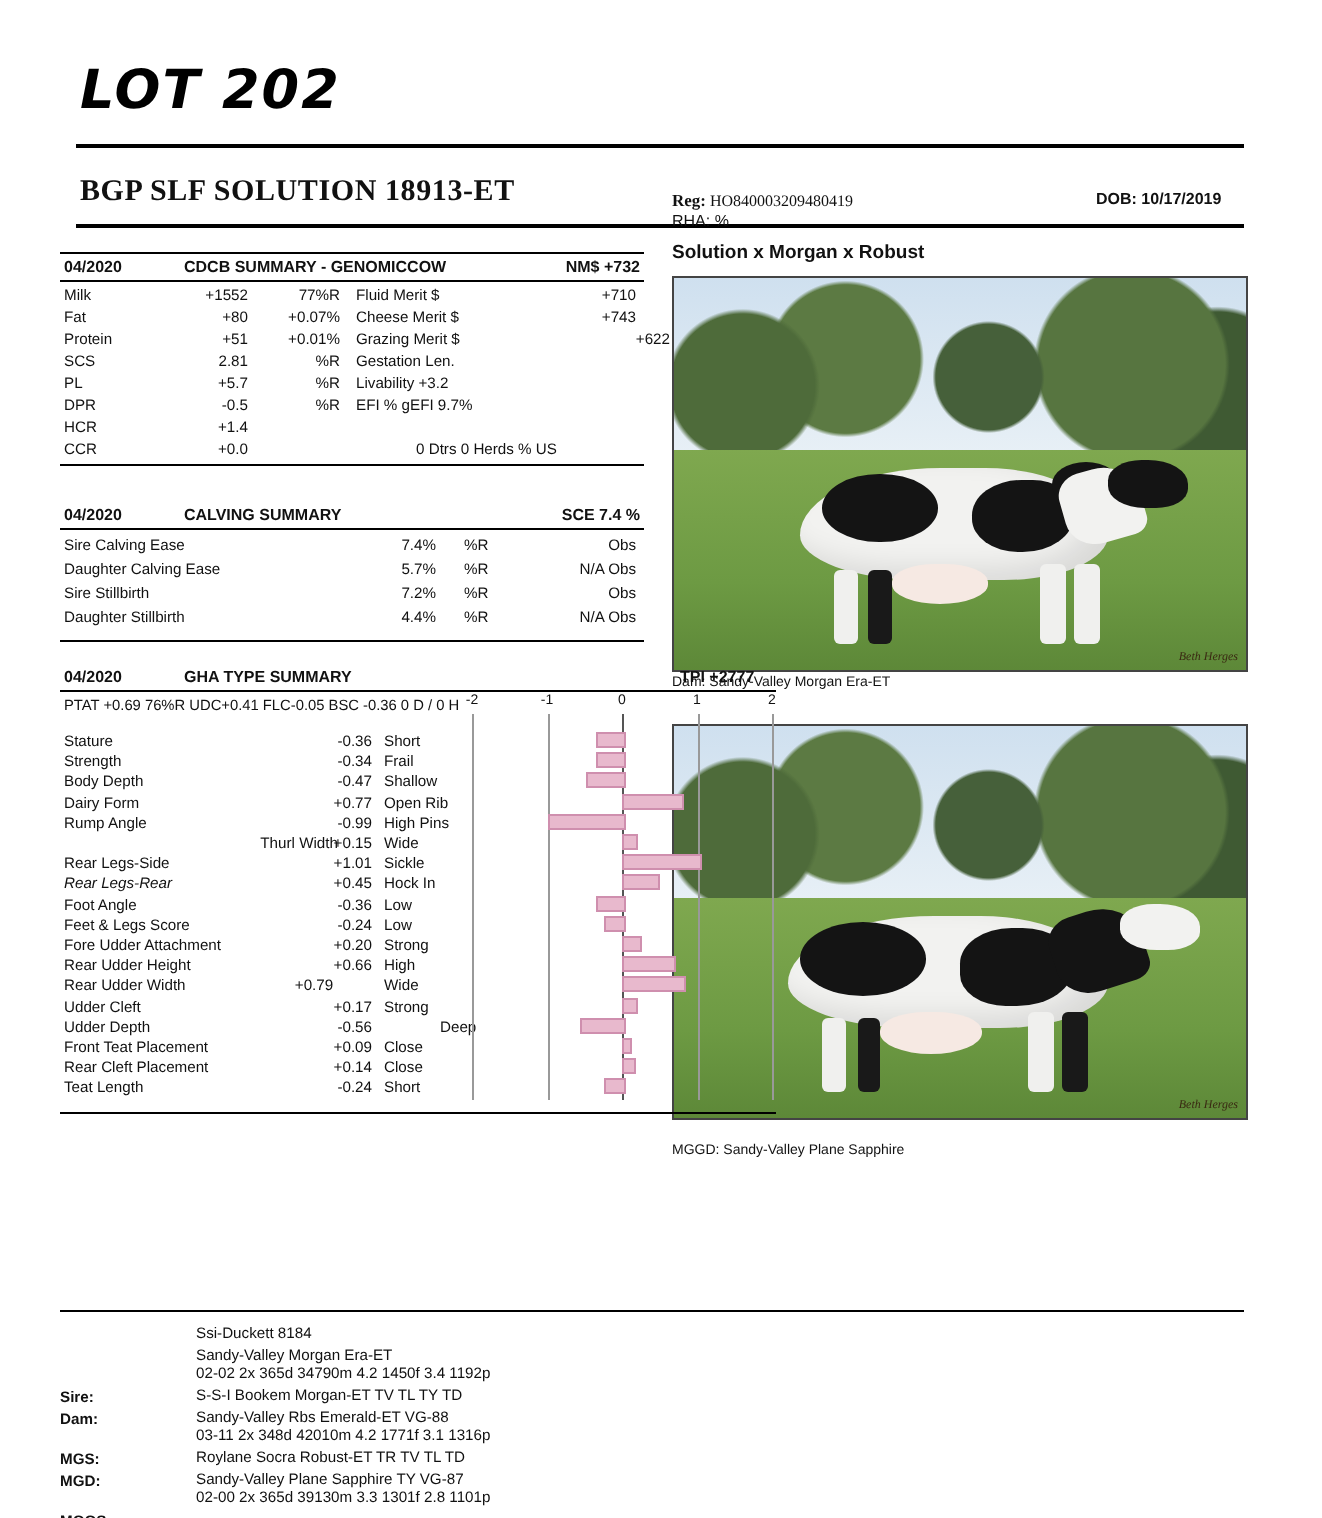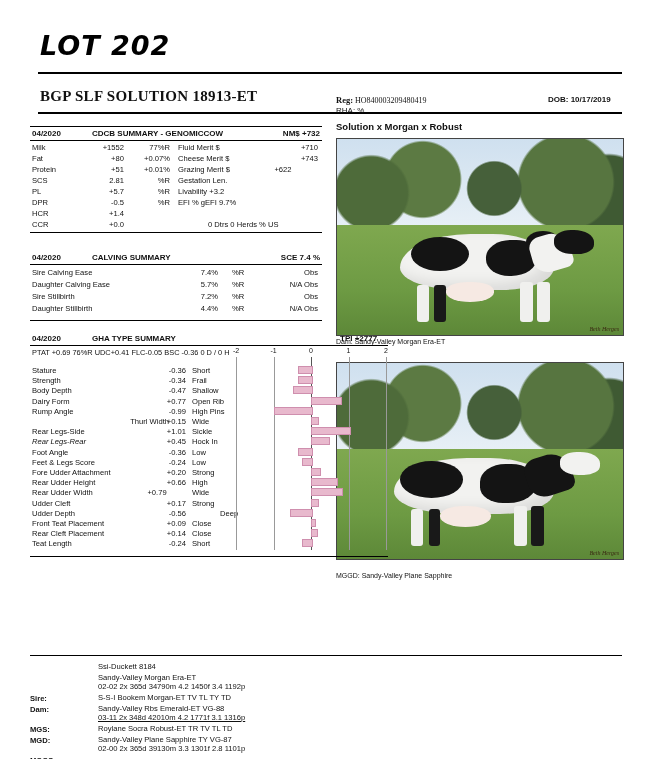--- a/index.html
+++ b/index.html
@@ -191,21 +191,21 @@
       <span style="position:absolute;left:50px;width:42px;text-align:right;display:inline-block;">+80</span>
       <span style="position:absolute;left:98px;width:40px;text-align:right;display:inline-block;">+0.07%</span>
       <span style="position:absolute;left:146px;">Cheese Merit $</span>
       <span style="position:absolute;left:240px;width:46px;text-align:right;display:inline-block;">+743</span>
     </div>
     <div class="row" style="left:2px;top:22px;">
       <span style="position:absolute;left:0;width:50px;">Protein</span>
       <span style="position:absolute;left:50px;width:42px;text-align:right;display:inline-block;">+51</span>
       <span style="position:absolute;left:98px;width:40px;text-align:right;display:inline-block;">+0.01%</span>
       <span style="position:absolute;left:146px;">Grazing Merit $</span>
-      <span style="position:absolute;left:228px;width:46px;text-align:center;display:inline-block;">+622</span>
+      <span style="position:absolute;left:257px;width:46px;text-align:right;display:inline-block;">+622</span>
     </div>
     <div class="row" style="left:2px;top:33px;">
       <span style="position:absolute;left:0;width:50px;">SCS</span>
       <span style="position:absolute;left:50px;width:42px;text-align:right;display:inline-block;">2.81</span>
       <span style="position:absolute;left:98px;width:40px;text-align:right;display:inline-block;">%R</span>
       <span style="position:absolute;left:146px;">Gestation Len.</span>
     </div>
     <div class="row" style="left:2px;top:44px;">
       <span style="position:absolute;left:0;width:50px;">PL</span>
       <span style="position:absolute;left:50px;width:42px;text-align:right;display:inline-block;">+5.7</span>
@@ -413,21 +413,21 @@
         <span class="ped-val">Sandy-Valley Morgan Era-ET</span>
         <span class="ped-sub" style="top: 9px;">02-02 2x 365d 34790m 4.2 1450f 3.4 1192p</span>
       </div>
       <div class="ped-row" style="height: 10px;">
         <span class="ped-key">MGS:</span>
         <span class="ped-val">S-S-I Bookem Morgan-ET TV TL TY TD</span>
       </div>
       <div class="ped-row" style="height: 19px;">
         <span class="ped-key">MGD:</span>
         <span class="ped-val">Sandy-Valley Rbs Emerald-ET VG-88</span>
-        <span class="ped-sub" style="top: 9px; text-decoration: underline;">03-11 2x 348d 42010m 4.2 1771f 3.1 1316p</span>
+        <span class="ped-sub" style="top: 9px;">03-11 2x 348d 42010m 4.2 1771f 3.1 1316p</span>
       </div>
       <div class="ped-row" style="height: 10px;">
         <span class="ped-key">MGGS:</span>
         <span class="ped-val">Roylane Socra Robust-ET TR TV TL TD</span>
       </div>
       <div class="ped-row" style="height: 19px;">
         <span class="ped-key">MGGD:</span>
         <span class="ped-val">Sandy-Valley Plane Sapphire TY VG-87</span>
         <span class="ped-sub" style="top: 9px;">02-00 2x 365d 39130m 3.3 1301f 2.8 1101p</span>
       </div>

